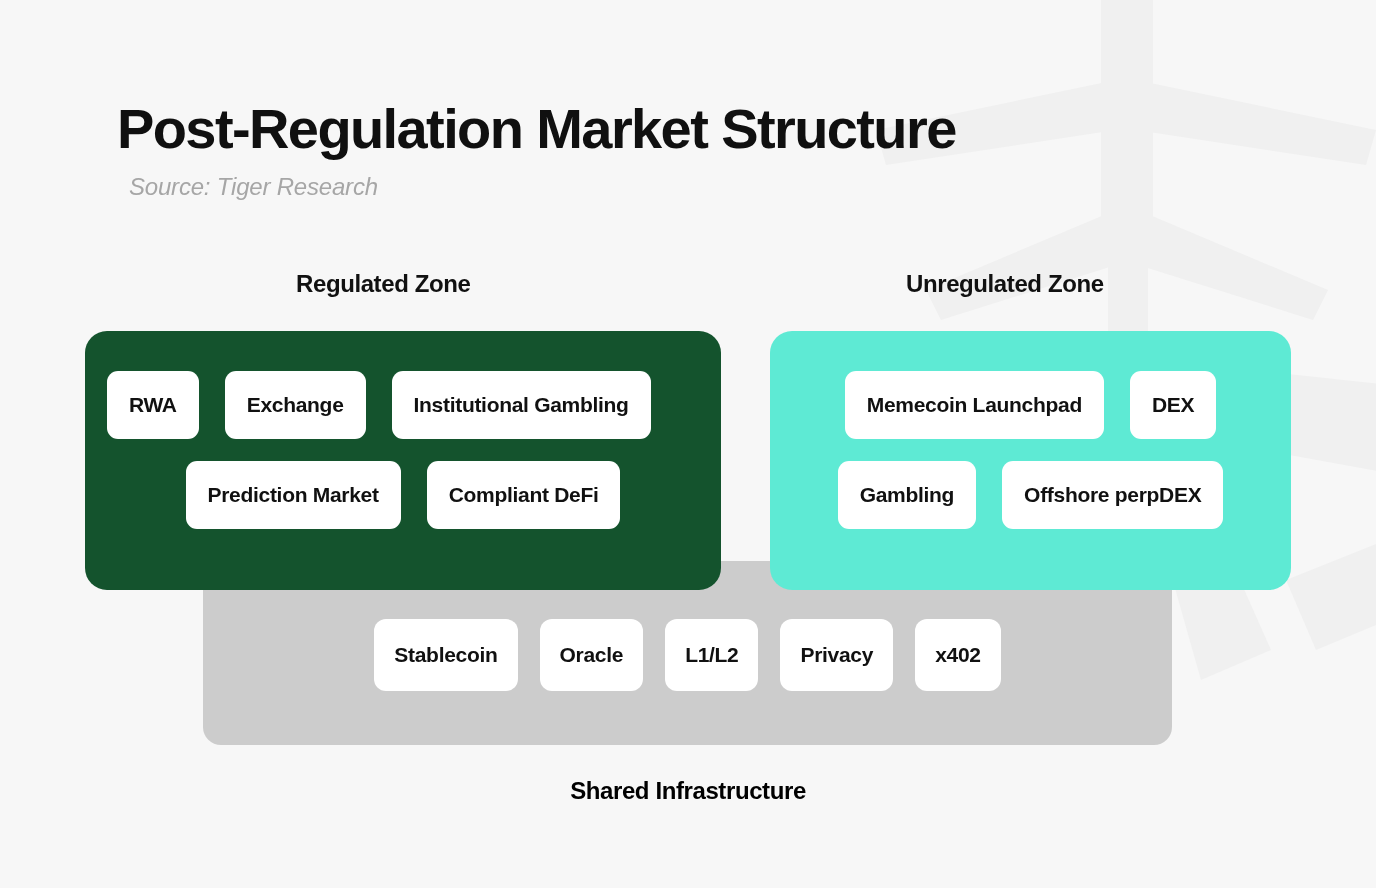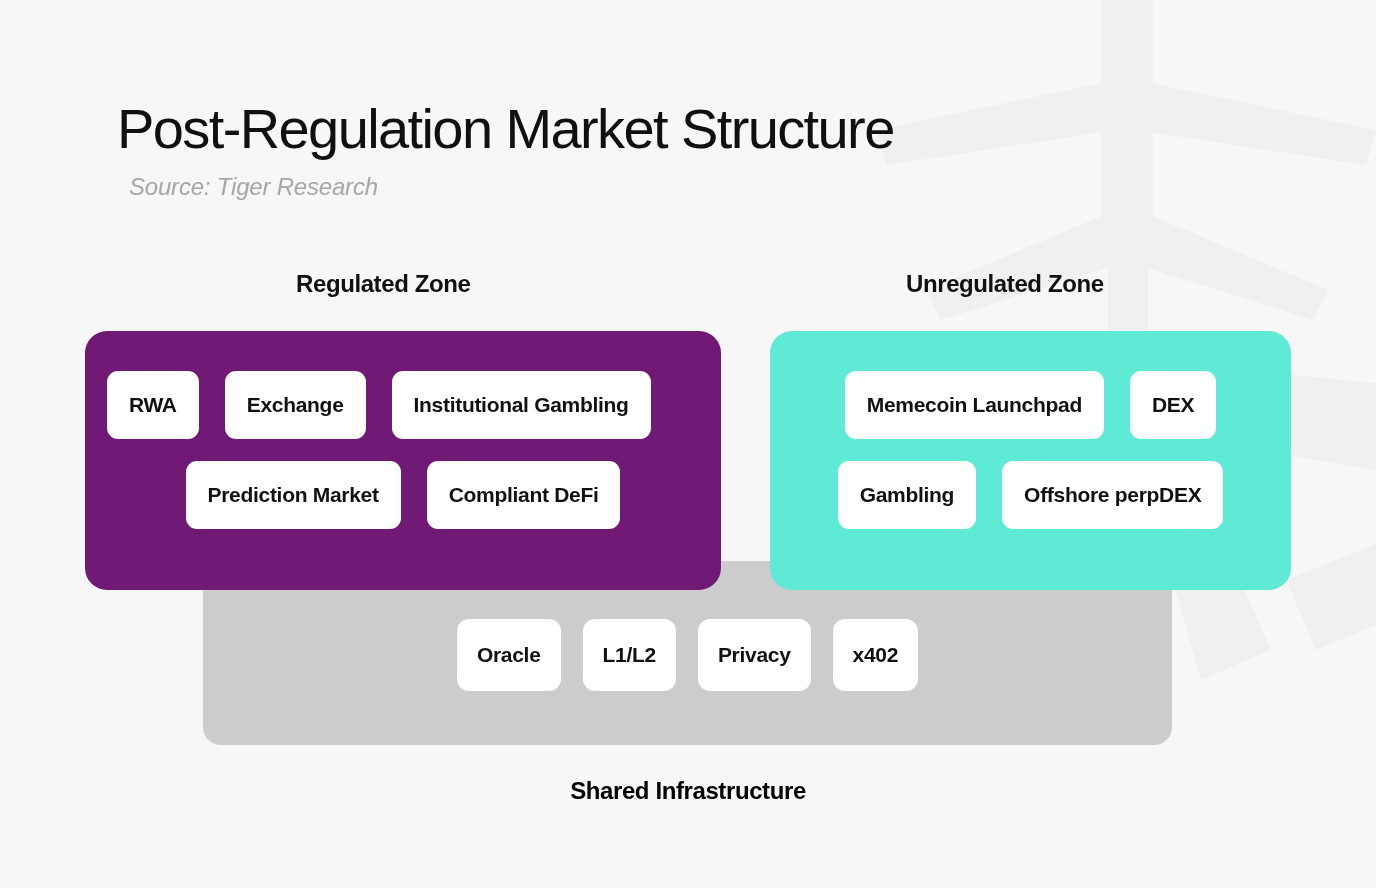--- a/index.html
+++ b/index.html
@@ -35,21 +35,21 @@
 
   
   .header {
     position: absolute;
     left: 117px;
     top: 100px;
     z-index: 3;
   }
   .title {
     font-size: 56px;
-    font-weight: 400;
+    font-weight: 700;
     color: #101010;
     letter-spacing: -1.6px;
     line-height: 1.05;
     white-space: nowrap;
     margin: 0;
   }
   .subtitle {
     font-size: 24px;
     font-style: italic;
     color: #a6a6a6;
@@ -99,21 +99,21 @@
     border-radius: 22px;
     z-index: 2;
     box-sizing: border-box;
     padding: 40px 0 0 0;
   }
   #regulated-zone {
     left: 85px;
     top: 331px;
     width: 636px;
     height: 259px;
-    background: #701a75;
+    background: #14532d;
   }
   #unregulated-zone {
     left: 770px;
     top: 331px;
     width: 521px;
     height: 259px;
     background: #5eead4;
   }
   .zone-row {
     display: flex;
@@ -185,20 +185,21 @@
   <div class="header">
     <h1 class="title">Post-Regulation Market Structure</h1>
     <div class="subtitle">Source: Tiger Research</div>
   </div>
 
   <div id="reg-label" class="zone-label">Regulated Zone</div>
   <div id="unreg-label" class="zone-label">Unregulated Zone</div>
 
   <div class="infra-bar">
     <div class="infra-chips">
+      <div class="chip infra">Stablecoin</div>
       <div class="chip infra">Oracle</div>
       <div class="chip infra">L1/L2</div>
       <div class="chip infra">Privacy</div>
       <div class="chip infra">x402</div>
     </div>
   </div>
 
   <div id="regulated-zone" class="zone-box">
     <div class="zone-row row1">
       <div class="chip">RWA</div>

